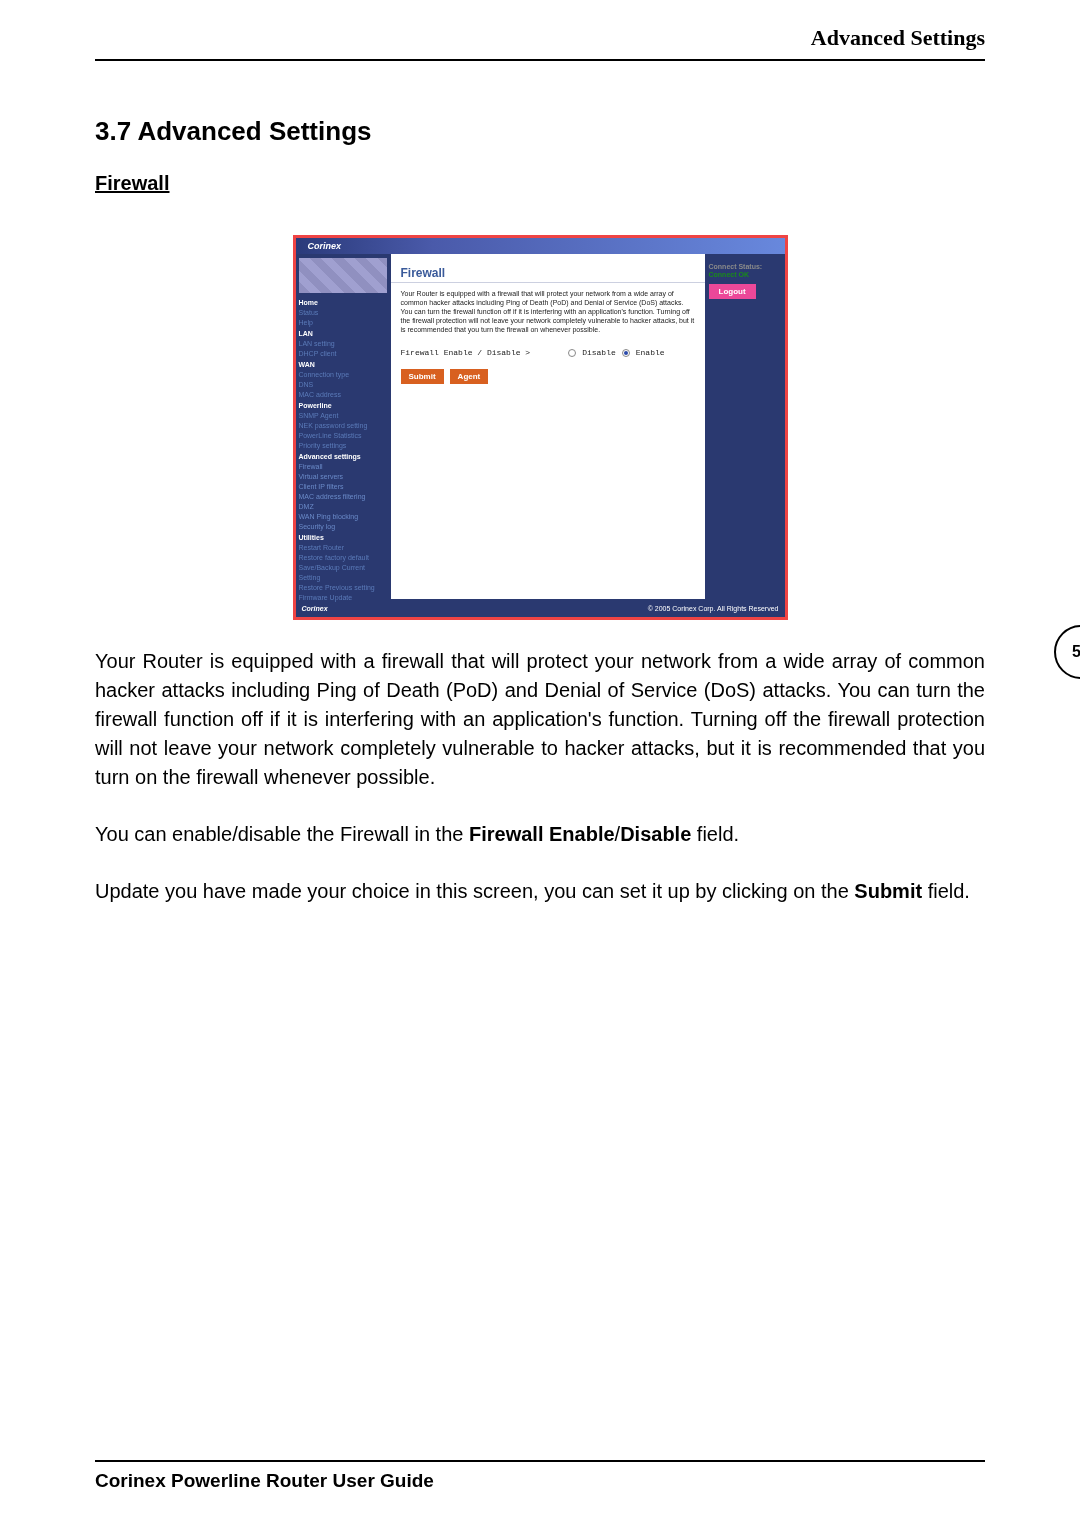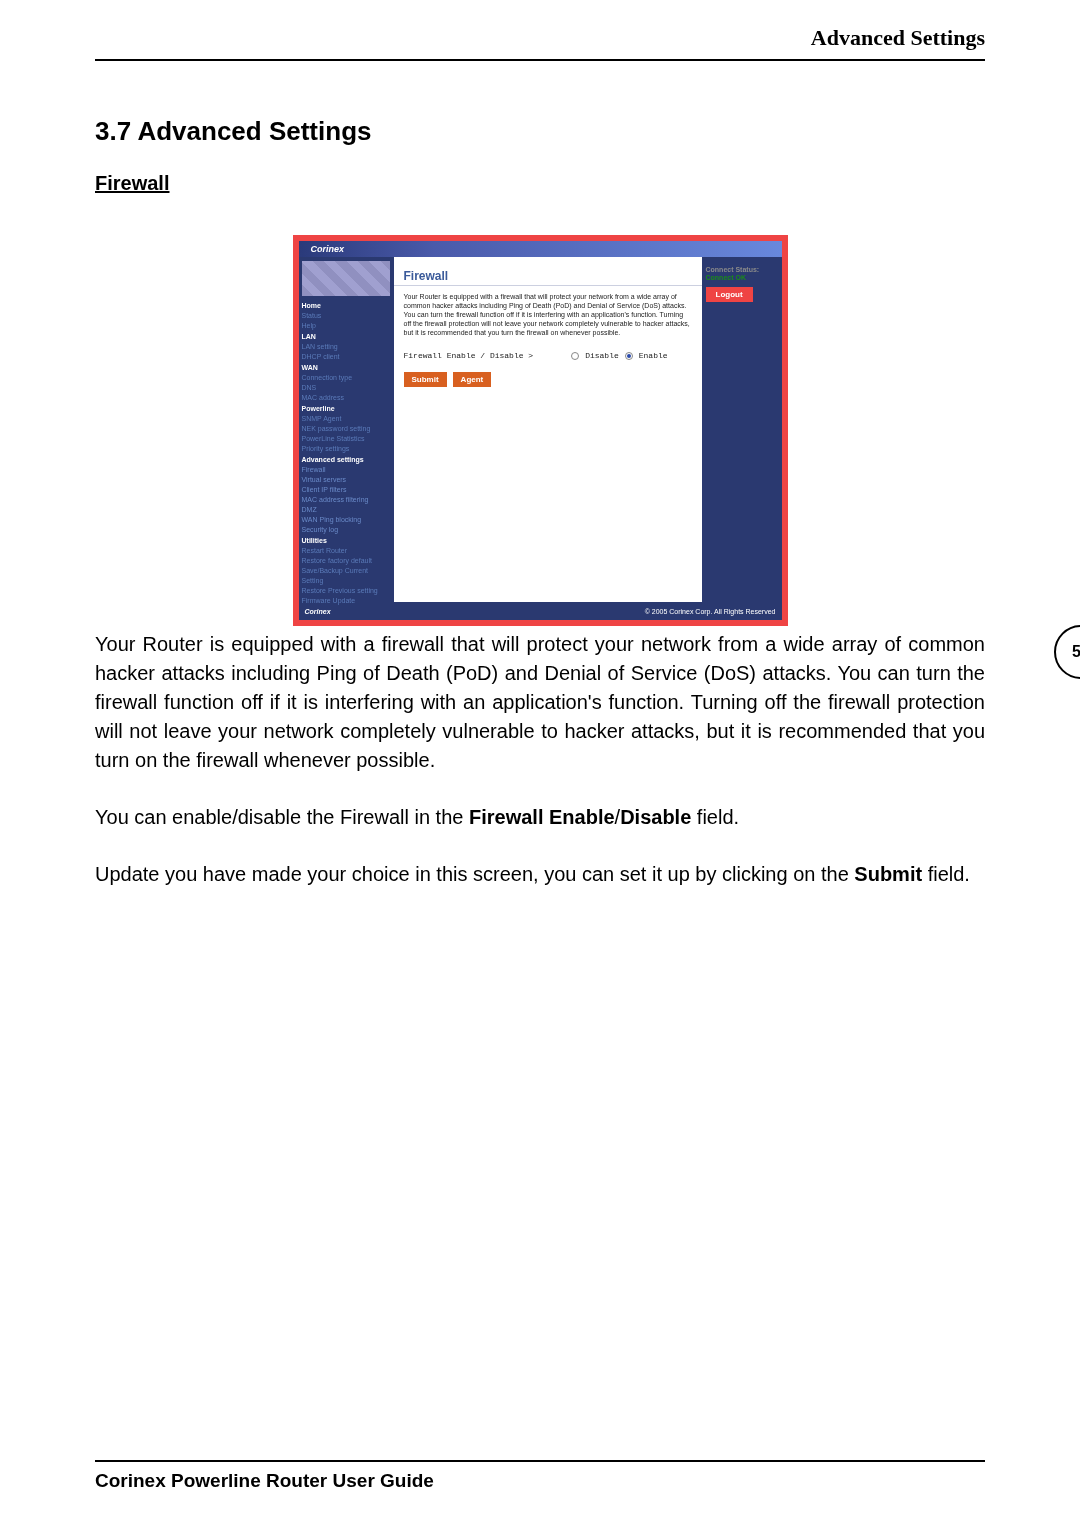--- a/index.html
+++ b/index.html
@@ -41,22 +41,22 @@
   font-size: 20px;
   line-height: 1.45;
   text-align: justify;
   margin-bottom: 20px;
   font-family: Arial, Helvetica, sans-serif;
 }
 .intro-text b { font-weight: bold; }
 
 .screenshot {
   width: 495px;
-  margin: 0 auto 4px auto;
-  border: 6px solid #ef4444;
+  margin: 0 auto 27px auto;
+  border: 3px solid #ef4444;
 }
 .ss-titlebar {
   height: 16px;
   background: linear-gradient(90deg, #2a3a7a 0%, #4a5aaa 28%, #6888dd 100%);
   display: flex;
   align-items: center;
   color: #fff;
   font-size: 9px;
   font-weight: bold;
   font-style: italic;
@@ -117,21 +117,21 @@
 .ss-btn { background: #d86020; color: #fff; font-size: 8px; padding: 3px 8px; border: none; font-weight: bold; }
 
 .ss-right {
   width: 80px;
   background: #2a3970;
   padding: 8px 4px;
   font-family: Arial, sans-serif;
 }
 .ss-status { color: #8a8a8a; font-size: 7px; font-weight: bold; line-height: 9px; }
 .ss-status-ok { color: #1a8a1a; font-size: 7px; font-weight: bold; }
-.ss-logout { background: #ef4444; color: #fff; font-size: 8px; padding: 3px 10px; margin-top: 6px; border: none; font-weight: bold; }
+.ss-logout { background: #ec4899; color: #fff; font-size: 8px; padding: 3px 10px; margin-top: 6px; border: none; font-weight: bold; }
 
 .ss-footer {
   height: 18px;
   background: #2a3970;
   display: flex;
   align-items: center;
   justify-content: space-between;
   padding: 0 6px;
   color: #fff;
   font-size: 7px;

